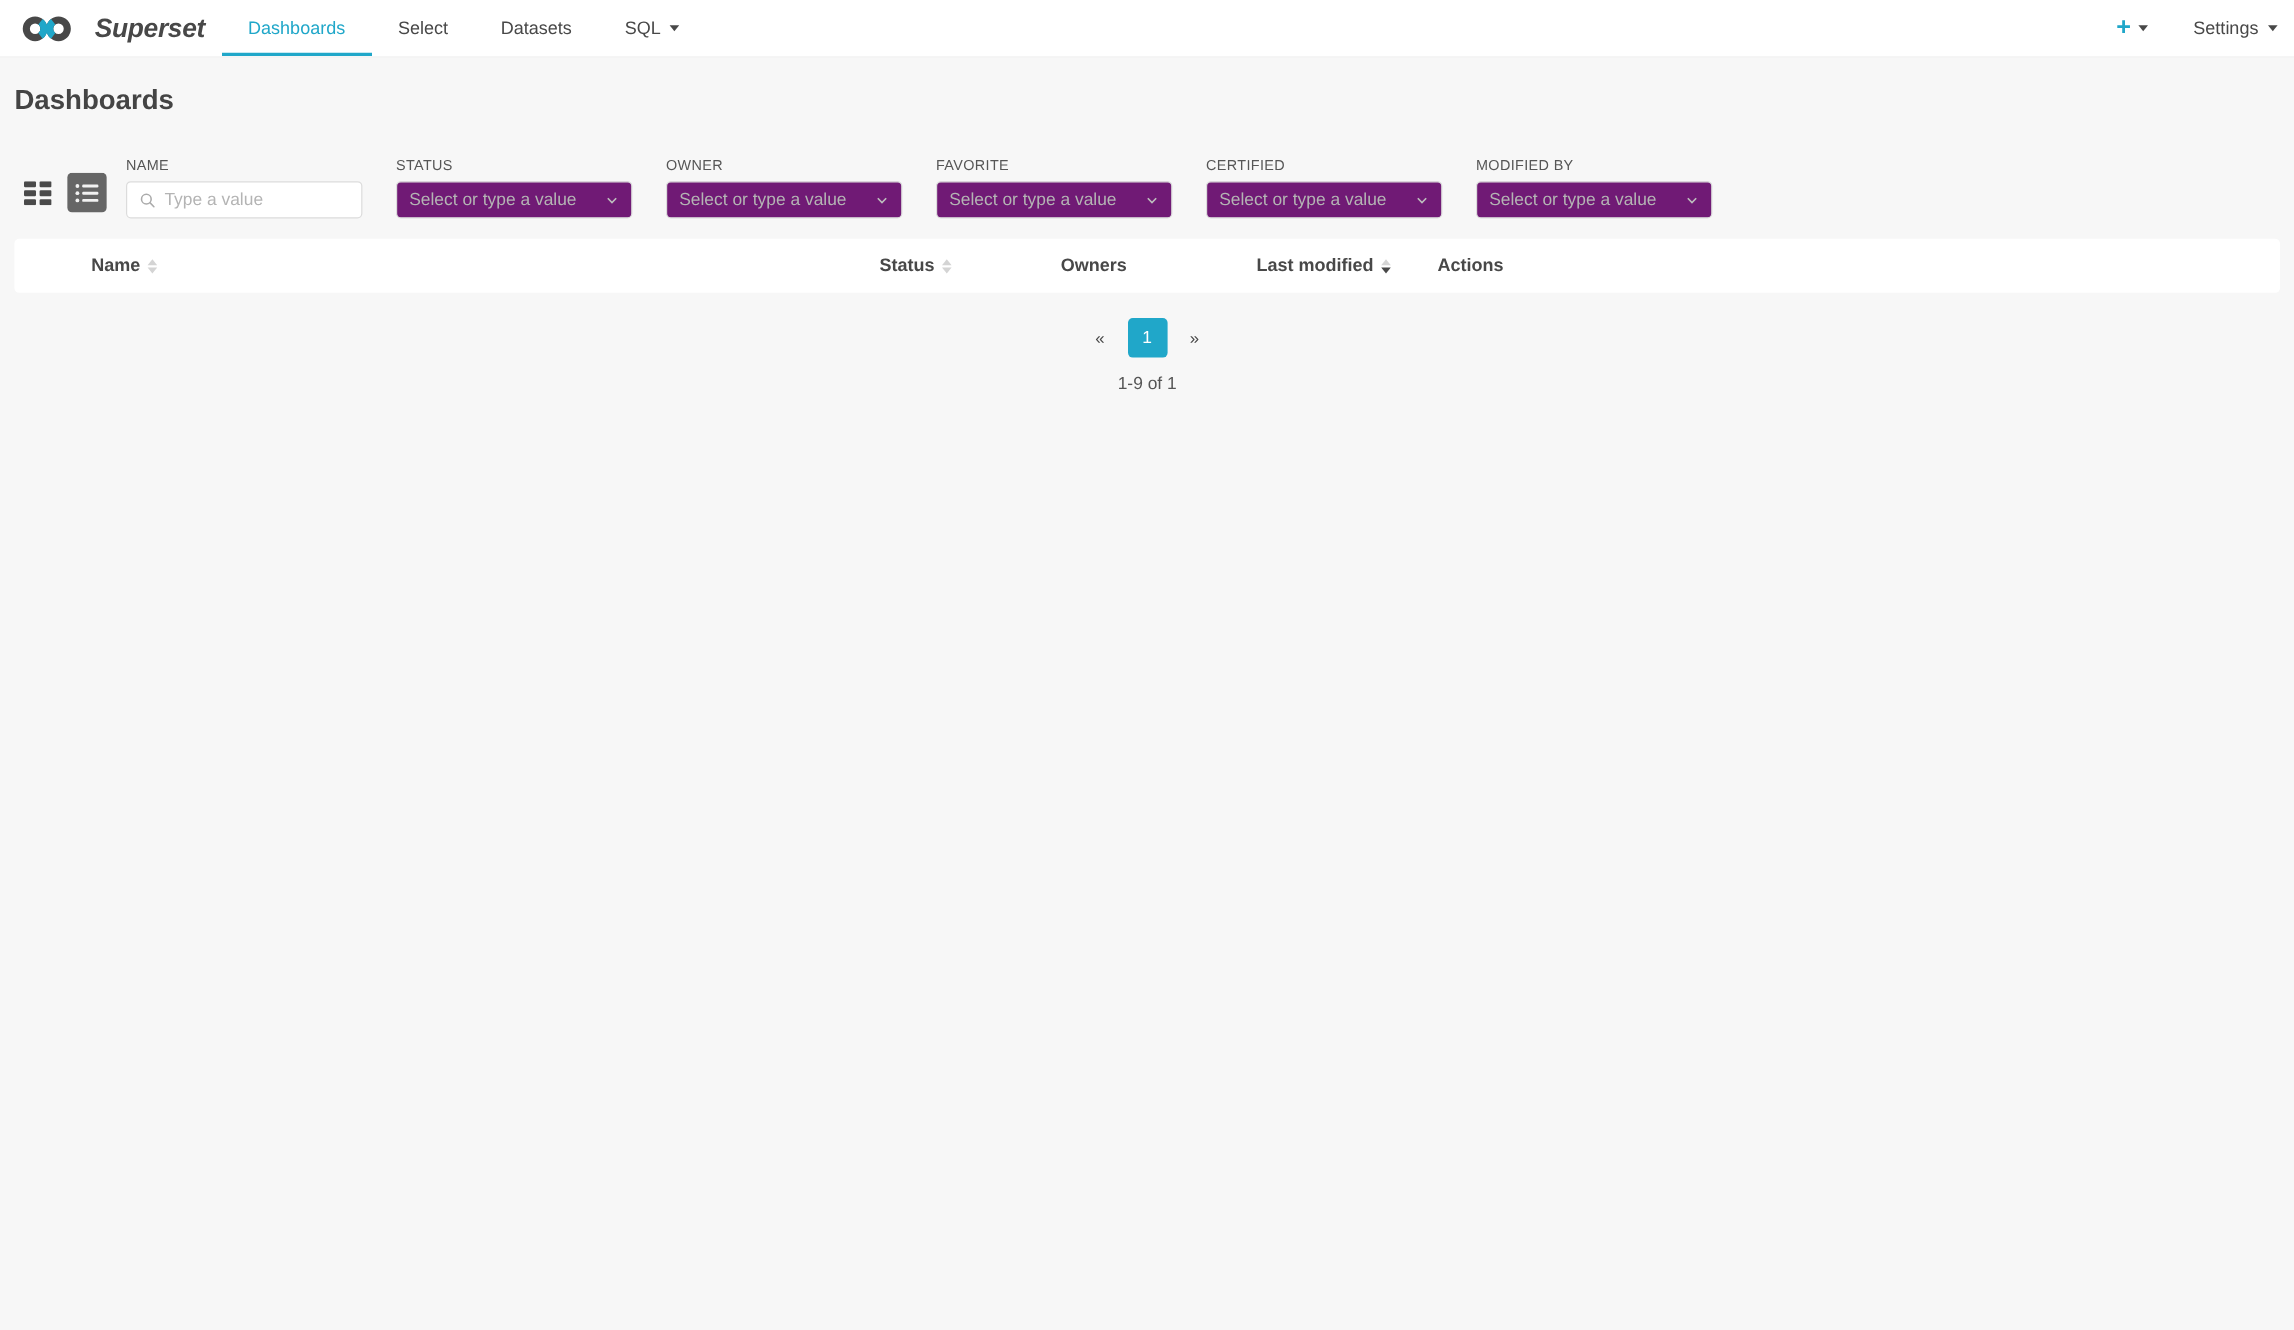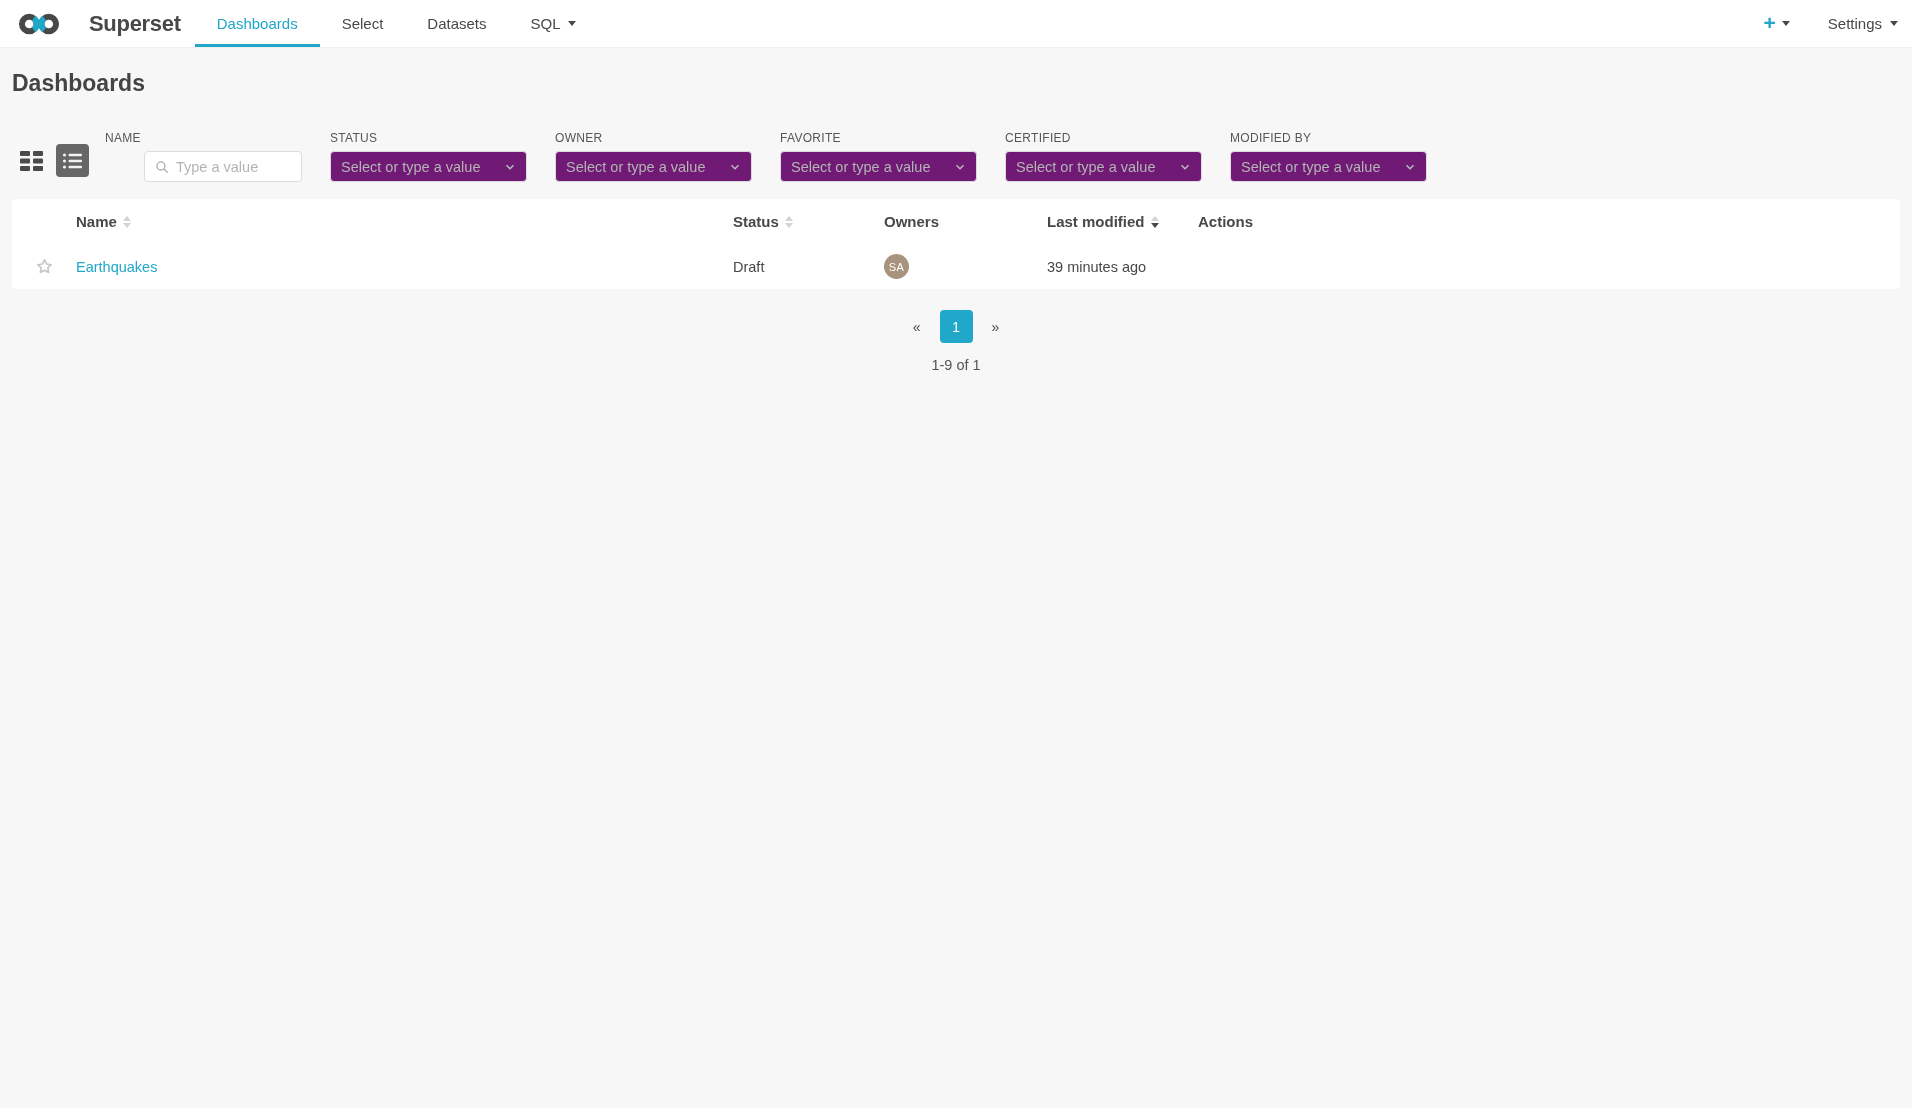--- a/index.html
+++ b/index.html
@@ -7,21 +7,21 @@
   body {
     width: 1912px; height: 1108px; overflow: hidden;
     font-family: "Liberation Sans", sans-serif; color: #484848;
   }
 
   
   .navbar {
     height: 48px; background: #fff; border-bottom: 1px solid #efefef;
     display: flex; align-items: stretch; padding: 0 14px 0 16px;
   }
-  .brand { display: flex; align-items: center; gap: 27px; margin-right: 14px; }
+  .brand { display: flex; align-items: center; gap: 17px; margin-right: 14px; font-style: italic; }
   .brand-name { font-size: 22px; font-weight: bold; color: #484848; letter-spacing: -0.3px; }
   .nav-menu { display: flex; align-items: stretch; }
   .nav-item {
     display: flex; align-items: center; gap: 7px; padding: 0 22px;
     font-size: 15px; color: #484848; cursor: pointer; text-decoration: none;
   }
   .nav-item.active { color: #20a7c9; box-shadow: inset 0 -3px 0 #20a7c9; }
   .nav-right { margin-left: auto; display: flex; align-items: center; gap: 38px; }
   .nav-plus { display: flex; align-items: center; gap: 6px; cursor: pointer; }
   .nav-plus-glyph { color: #20a7c9; font-size: 21px; font-weight: bold; line-height: 1; padding-bottom: 3px; }
@@ -52,21 +52,21 @@
   .filter-bar { display: flex; align-items: flex-end; padding: 0 12px; margin-top: 28px; }
   .view-toggles { display: flex; align-items: center; gap: 13px; margin: 0 16px 5px 8px; }
   .toggle { background: none; border: none; cursor: pointer; padding: 0; display: flex; }
   .filter-field { width: 197px; margin-right: 28px; }
   .filter-label {
     font-size: 12px; color: #565656; letter-spacing: 0.3px;
     margin-bottom: 6px; text-transform: uppercase;
   }
   .filter-input-wrap {
     height: 31px; background: #fff; border: 1px solid #dcdcdc; border-radius: 4px;
-    display: flex; align-items: center; padding: 0 10px; gap: 7px; margin-left: 39px;
+    display: flex; align-items: center; padding: 0 10px; gap: 7px;
   }
   .filter-input-wrap input {
     border: none; outline: none; width: 100%; font-size: 14.5px;
     font-family: "Liberation Sans", sans-serif; color: #484848; background: transparent;
   }
   .filter-input-wrap input::placeholder { color: #b4b4b4; }
   .filter-select {
     height: 31px; background: #701a75; border: 1px solid #dcdcdc; border-radius: 4px;
     display: flex; align-items: center; justify-content: space-between;
     padding: 0 10px; cursor: pointer;
@@ -285,44 +285,20 @@
       <span class="sort-stack">
           <span class="tri-up"></span>
           <span class="tri-down active"></span>
         </span>
     </div>
     <div class="col-actions th">
       <span>Actions</span>
     </div>
   </div>
 
-  <div class="t-row">
-    <div class="col-fav">
-      <button class="star-btn">
-        <span style="display:flex;">
-          <svg width="19" height="19" viewBox="0 0 24 24" fill="none" stroke="#c6c6c6" stroke-width="2" stroke-linejoin="round">
-            <path d="M12 3.6 l2.6 5.2 5.8 .9 -4.2 4.1 1 5.7 -5.2 -2.7 -5.2 2.7 1 -5.7 -4.2 -4.1 5.8 -.9 z"></path>
-          </svg>
-        </span>
-      </button>
-    </div>
-    <div class="col-name td">
-      <a class="link">Earthquakes</a>
-    </div>
-    <div class="col-status td">
-      <span>Draft</span>
-    </div>
-    <div class="col-owners td">
-      <span class="avatar">SA</span>
-    </div>
-    <div class="col-modified td">
-      <span>39 minutes ago</span>
-    </div>
-    <div class="col-actions td"></div>
-  </div>
 </div>
 
 <div class="pagination-area">
   <ul class="pager">
     <li><button class="page-arrow">«</button></li>
     <li>
         <span class="page-num">1</span>
       </li>
     <li><button class="page-arrow">»</button></li>
   </ul>

